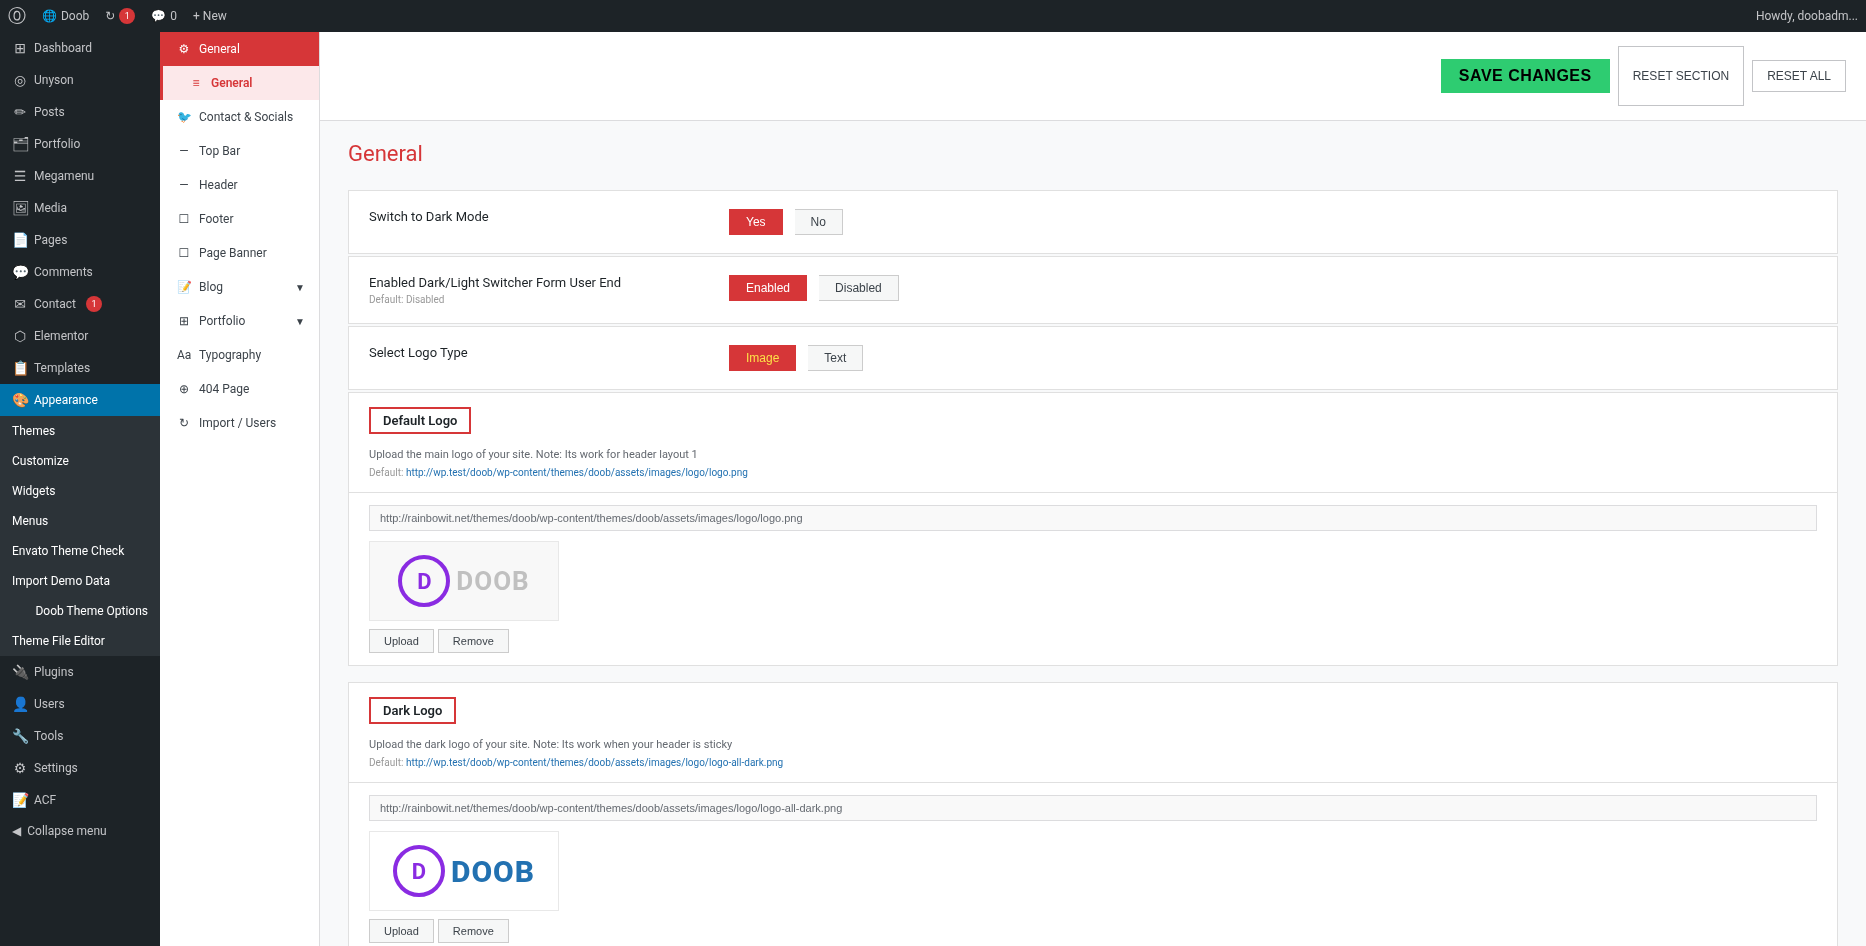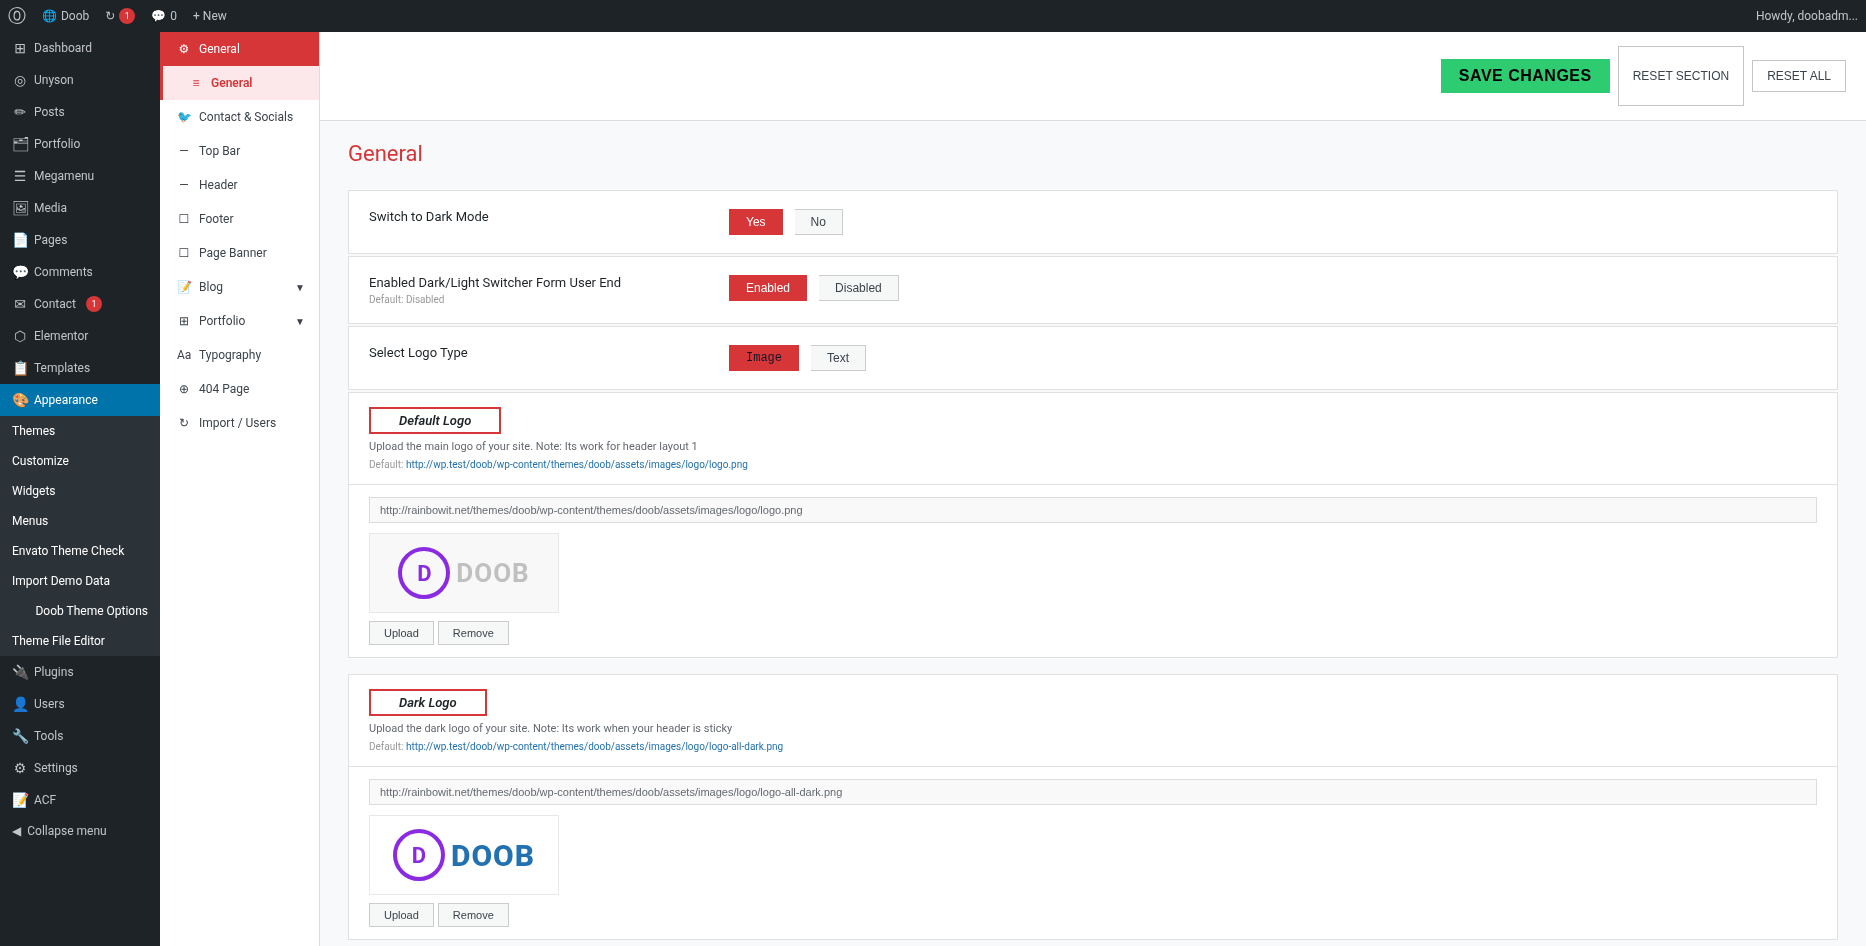--- a/index.html
+++ b/index.html
@@ -134,39 +134,38 @@
     .toggle-btn {
       padding: 5px 16px;
       font-size: 12px;
       border: 1px solid #ccc;
       cursor: pointer;
       background: #f6f7f7;
       color: #3c434a;
     }
     .toggle-btn.active-yes { background: #d63638; color: #fff; border-color: #d63638; }
     .toggle-btn.active-enabled { background: #d63638; color: #fff; border-color: #d63638; }
-    .toggle-btn.active-image { background: #d63638; color: #0f172a; border-color: #d63638; font-family: Liberation Mono, monospace; }
+    .toggle-btn.active-image { background: #d63638; color: #fde047; border-color: #d63638; }
     .toggle-btn:not(:first-child) { border-left: none; }
 
     
     .logo-section { margin-bottom: 4px; }
     .logo-header-row {
       background: #fff;
       border: 1px solid #e0e0e0;
       padding: 14px 20px;
     }
     .logo-box-title {
       display: inline-block;
       border: 2px solid #d63638;
-      padding: 4px 28px;
+      padding: 4px 12px;
       font-size: 13px;
       font-weight: 600;
       color: #1d2327;
-      margin-bottom: 6px;
-      font-style: italic;
+      margin-bottom: 14px;
     }
     .logo-upload-desc { font-size: 11px; color: #646970; }
     .logo-default-text { font-size: 10px; color: #999; margin-top: 6px; }
     .logo-default-link { color: #2271b1; text-decoration: none; font-size: 10px; }
 
     .logo-control-area {
       background: #fff;
       border: 1px solid #e0e0e0;
       border-top: none;
       padding: 12px 20px;

